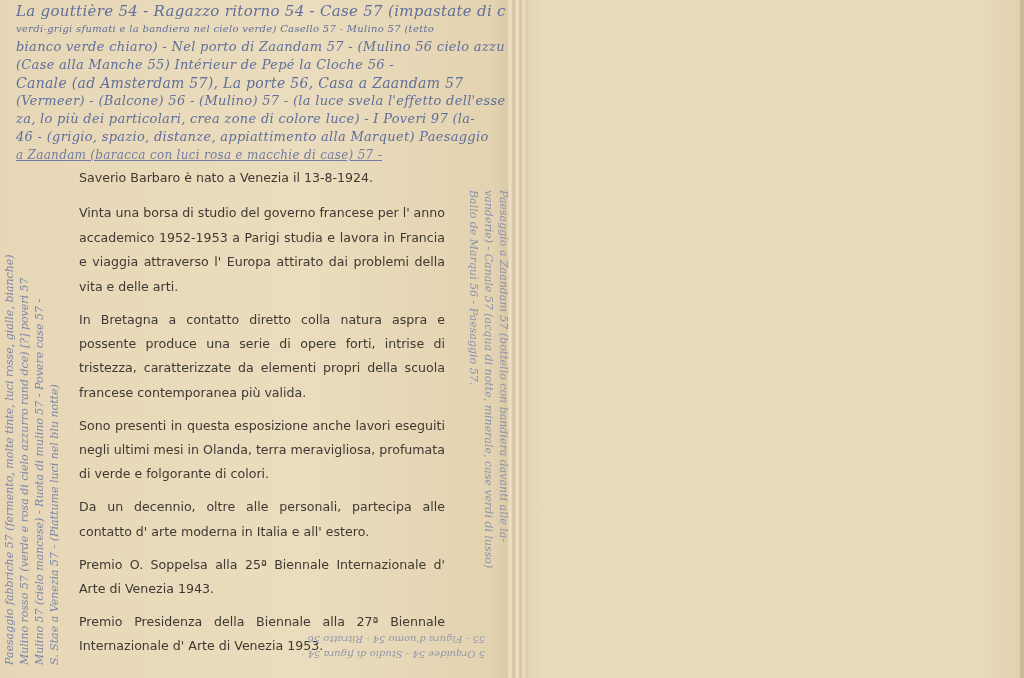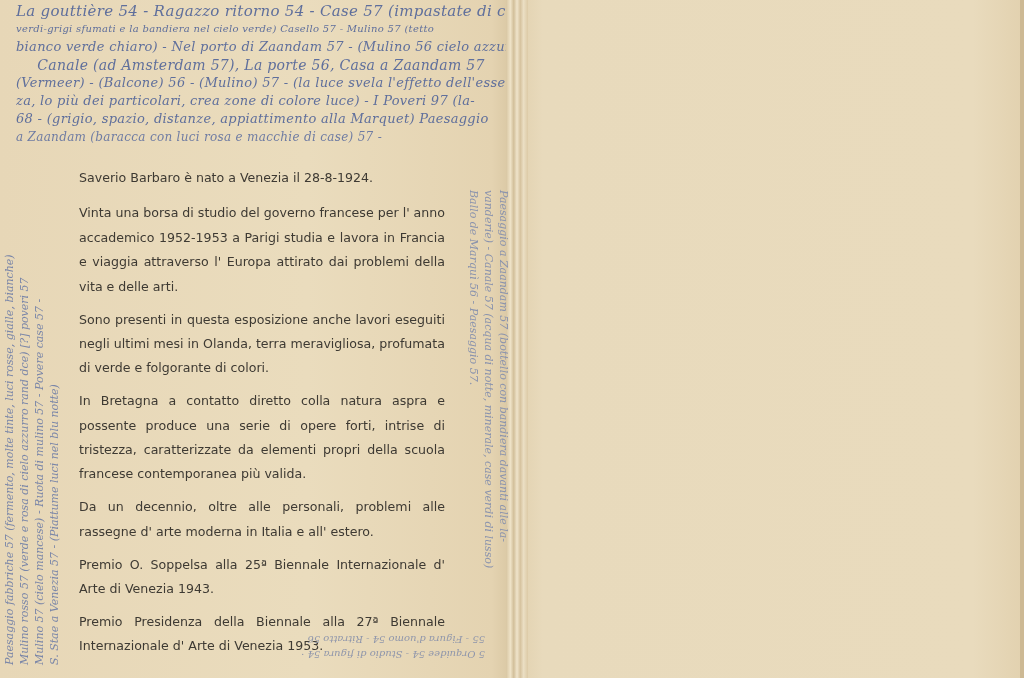--- a/index.html
+++ b/index.html
@@ -73,40 +73,41 @@
 </head>
 <body>
 
 <div class="spread">
   <div class="page page-left">
 
     <div class="hand hand-top">
       <div class="line" style="font-size:15px;">La gouttière 54 - Ragazzo ritorno 54 - Case 57 (impastate di colori</div>
       <div class="line small">verdi-grigi sfumati e la bandiera nel cielo verde) Casello 57 - Mulino 57 (tetto</div>
       <div class="line">bianco verde chiaro) - Nel porto di Zaandam 57 - (Mulino 56 cielo azzurro)</div>
-      <div class="line" style="font-size:14px;text-align:center;">Canale (ad Amsterdam 57), La porte 56, Casa a Zaandam 57</div>
+      <div class="line">(Case alla Manche 55) Intérieur de Pepé la Cloche 56 -</div>
+      <div class="line" style="font-size:14px;">Canale (ad Amsterdam 57), La porte 56, Casa a Zaandam 57</div>
       <div class="line">(Vermeer) - (Balcone) 56 - (Mulino) 57 - (la luce svela l'effetto dell'essen-</div>
       <div class="line">za, lo più dei particolari, crea zone di colore luce) - I Poveri 97 (la-</div>
-      <div class="line">68 - (grigio, spazio, distanze, appiattimento alla Marquet) Paesaggio</div>
-      <div class="line" style="font-size:12px;color:#6f7ca3;">a Zaandam (baracca con luci rosa e macchie di case) 57 -</div>
+      <div class="line">46 - (grigio, spazio, distanze, appiattimento alla Marquet) Paesaggio</div>
+      <div class="line" style="font-size:12px;color:#6f7ca3;text-decoration:underline;">a Zaandam (baracca con luci rosa e macchie di case) 57 -</div>
     </div>
 
     <div class="hand hand-left">
       <div class="line">Paesaggio fabbriche 57 (fermento, molte tinte, luci rosse, gialle, bianche)</div>
       <div class="line">Mulino rosso 57 (verde e rosa di cielo azzurro rand dce) [?] poveri 57</div>
       <div class="line">Mulino 57 (cielo mancese) - Ruota di mulino 57 - Povere case 57 -</div>
       <div class="line">S. Stae a Venezia 57 - (Piattume luci nel blu notte)</div>
     </div>
 
     <div class="left-text">
-      <p class="first">Saverio Barbaro è nato a Venezia il 28-8-1924.</p>
+      <p class="first">Saverio Barbaro è nato a Venezia il 13-8-1924.</p>
       <p>Vinta una borsa di studio del governo francese per l' anno accademico 1952-1953 a Parigi studia e lavora in Francia e viaggia attraverso l' Europa attirato dai problemi della vita e delle arti.</p>
+      <p>In Bretagna a contatto diretto colla natura aspra e possente produce una serie di opere forti, intrise di tristezza, caratterizzate da elementi propri della scuola francese contemporanea più valida.</p>
       <p>Sono presenti in questa esposizione anche lavori eseguiti negli ultimi mesi in Olanda, terra meravigliosa, profumata di verde e folgorante di colori.</p>
-      <p>In Bretagna a contatto diretto colla natura aspra e possente produce una serie di opere forti, intrise di tristezza, caratterizzate da elementi propri della scuola francese contemporanea più valida.</p>
-      <p>Da un decennio, oltre alle personali, problemi alle rassegne d' arte moderna in Italia e all' estero.</p>
+      <p>Da un decennio, oltre alle personali, partecipa alle contatto d' arte moderna in Italia e all' estero.</p>
       <p>Premio O. Soppelsa alla 25ª Biennale Internazionale d' Arte di Venezia 1943.</p>
       <p>Premio Presidenza della Biennale alla 27ª Biennale Internazionale d' Arte di Venezia 1953.</p>
     </div>
 
     <div class="hand hand-bottom">
       <div class="line">5 Orquidee 54 - Studio di figura 54 ·</div>
       <div class="line">55 - Figura d'uomo 54 - Ritratto 56</div>
     </div>
   </div>
 

